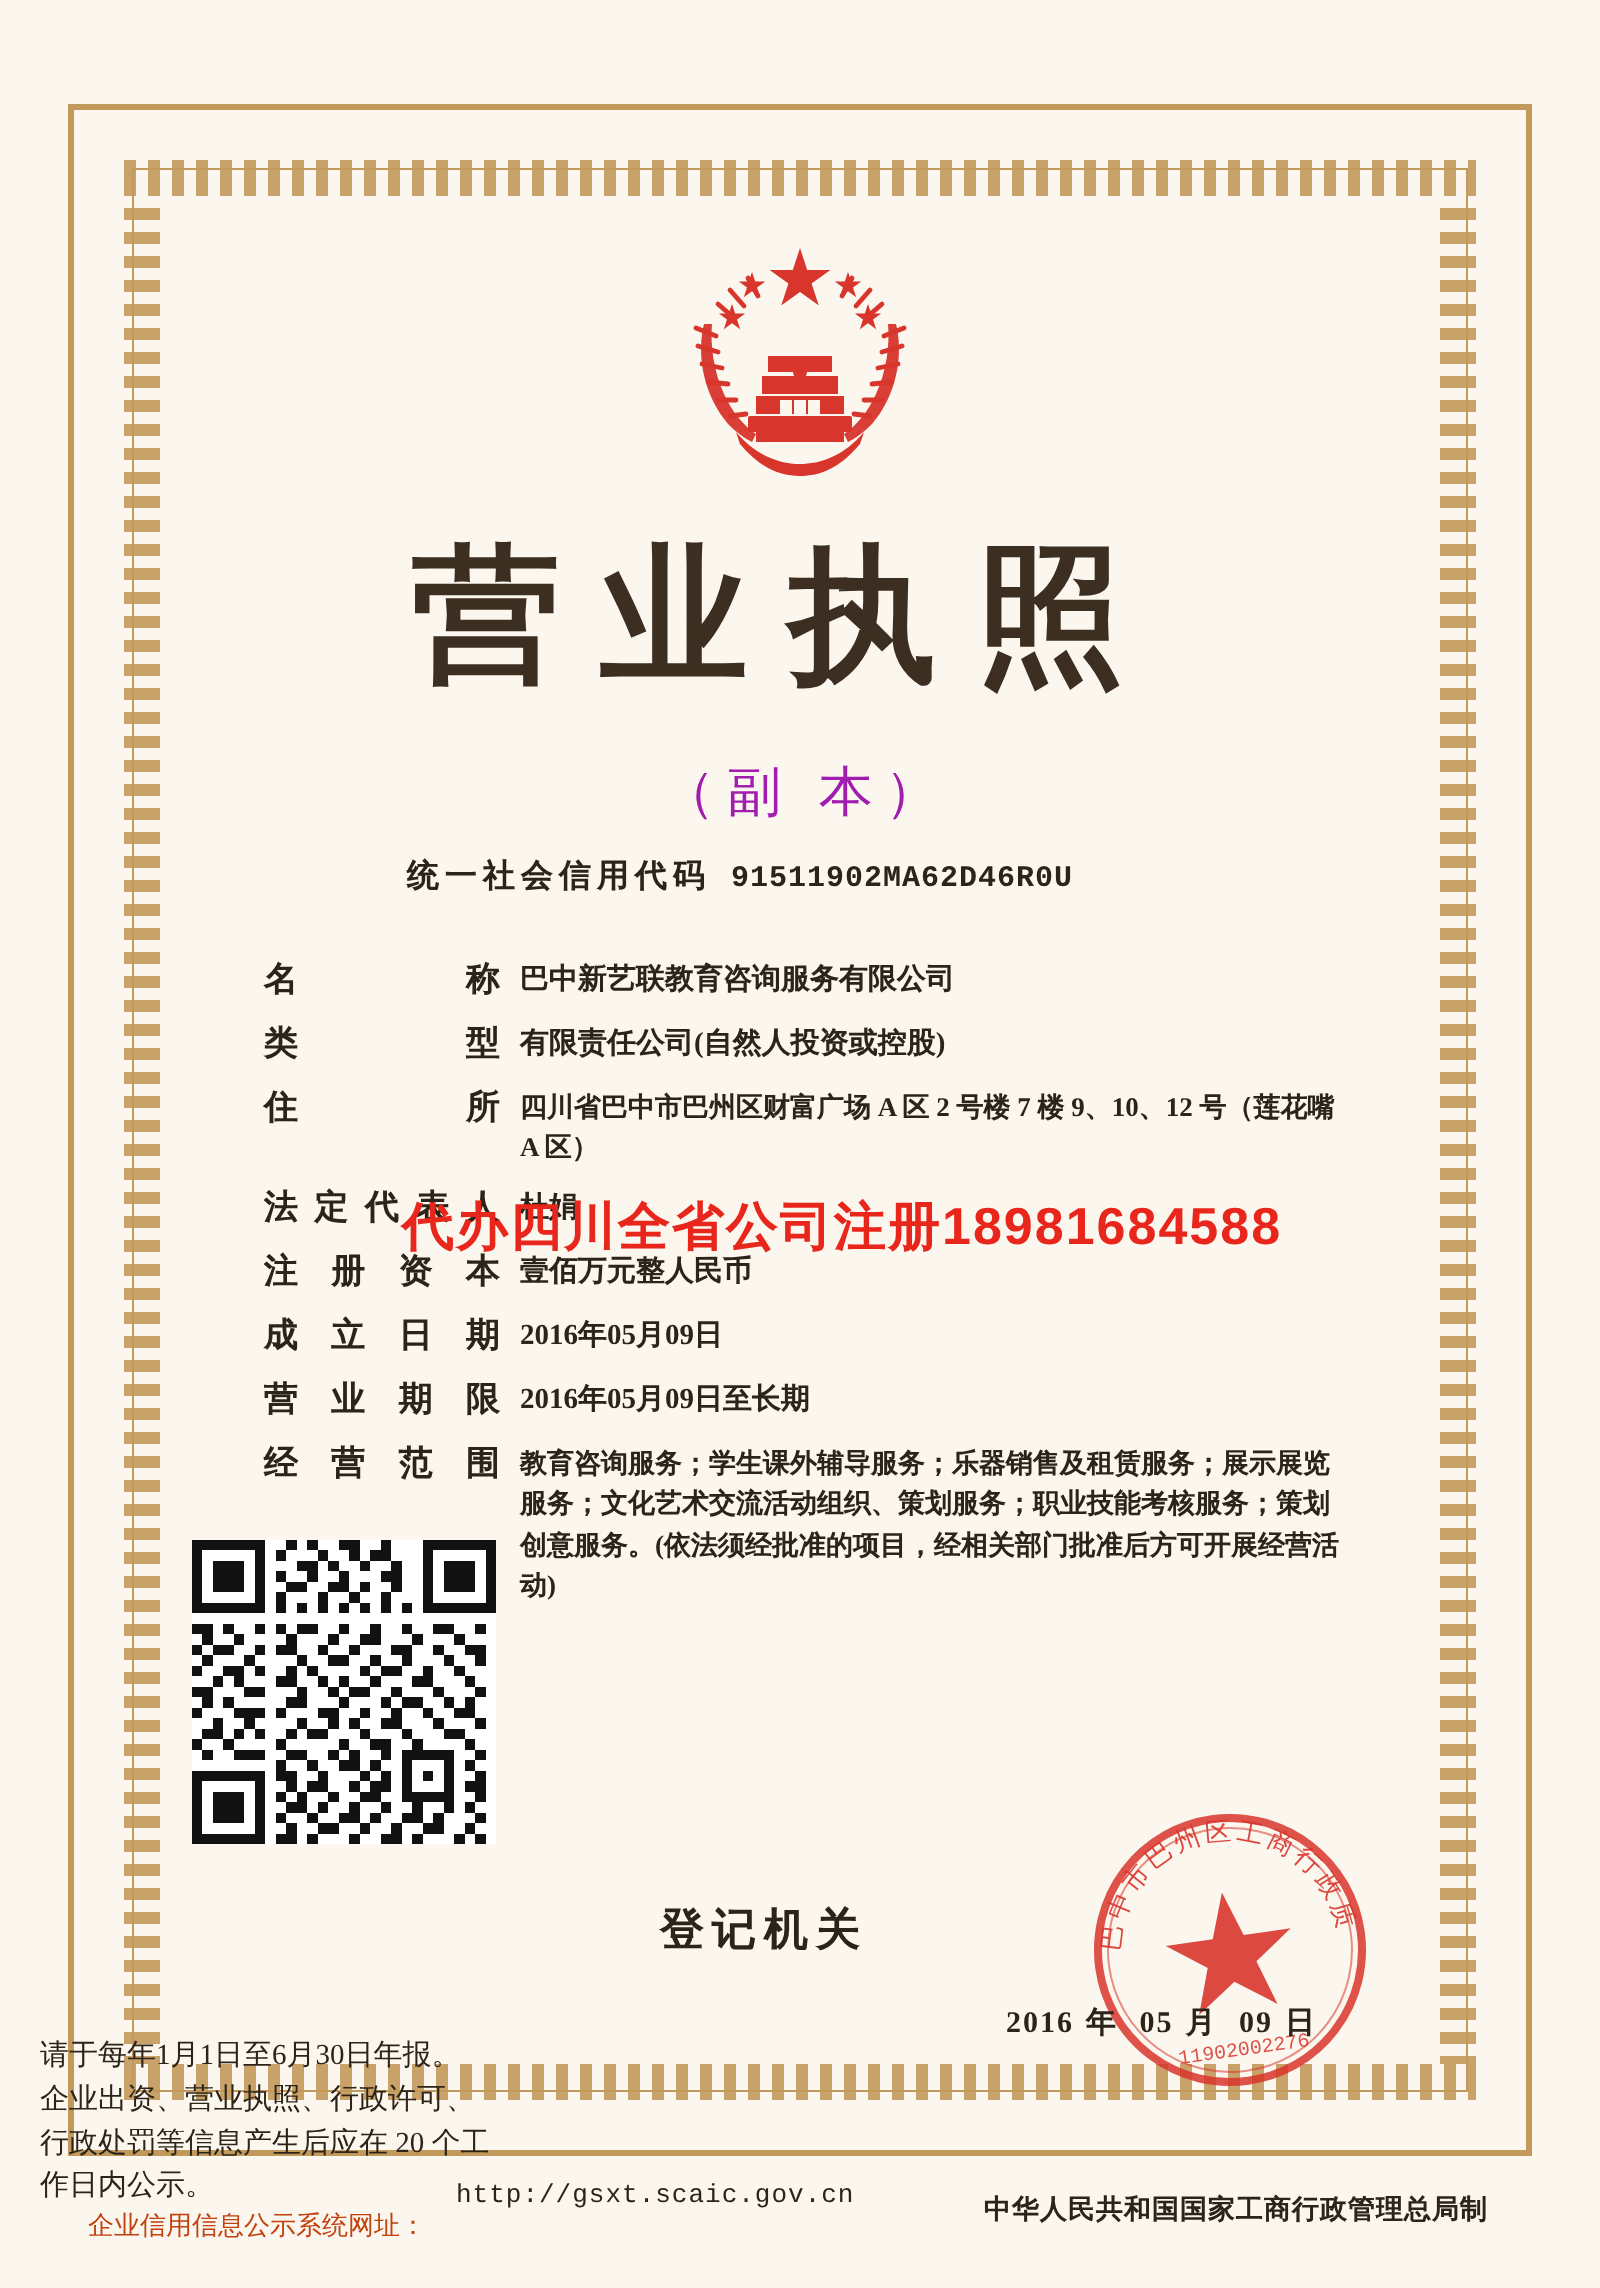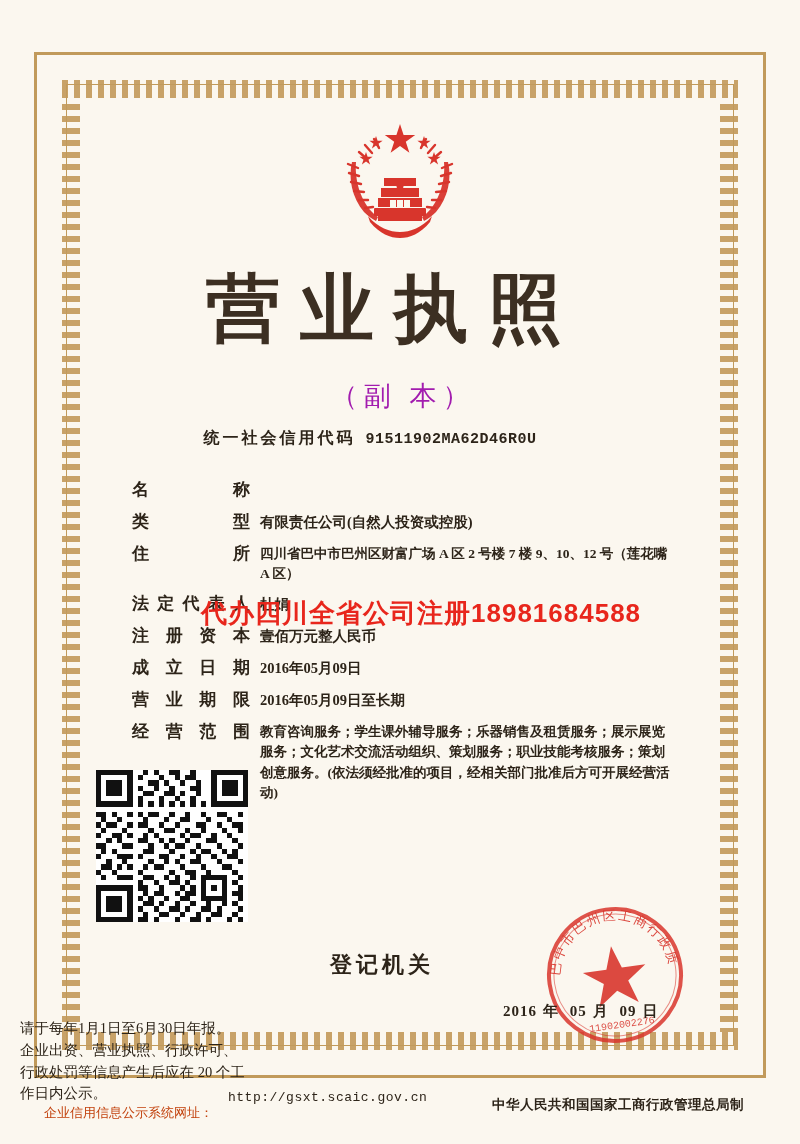--- a/index.html
+++ b/index.html
@@ -293,20 +293,21 @@
     <span class="label">统一社会信用代码</span><span class="value">91511902MA62D46R0U</span>
   </div>
 
   <div class="fields">
 
     <div class="row">
       <div class="lab">
           <span>名</span>
           <span>称</span>
         </div>
+      <div class="val">巴中新艺联教育咨询服务有限公司</div>
     </div>
 
     <div class="row">
       <div class="lab">
           <span>类</span>
           <span>型</span>
         </div>
       <div class="val">有限责任公司(自然人投资或控股)</div>
     </div>
 

